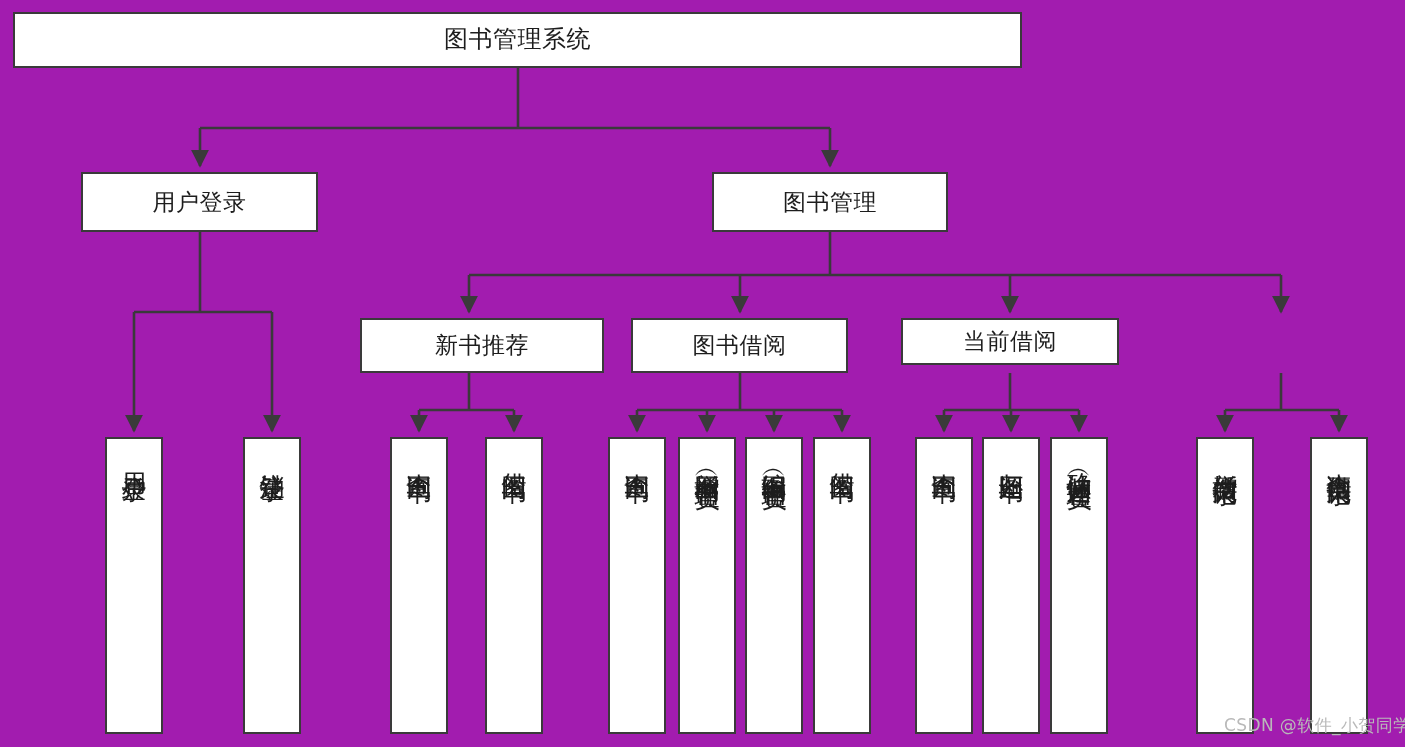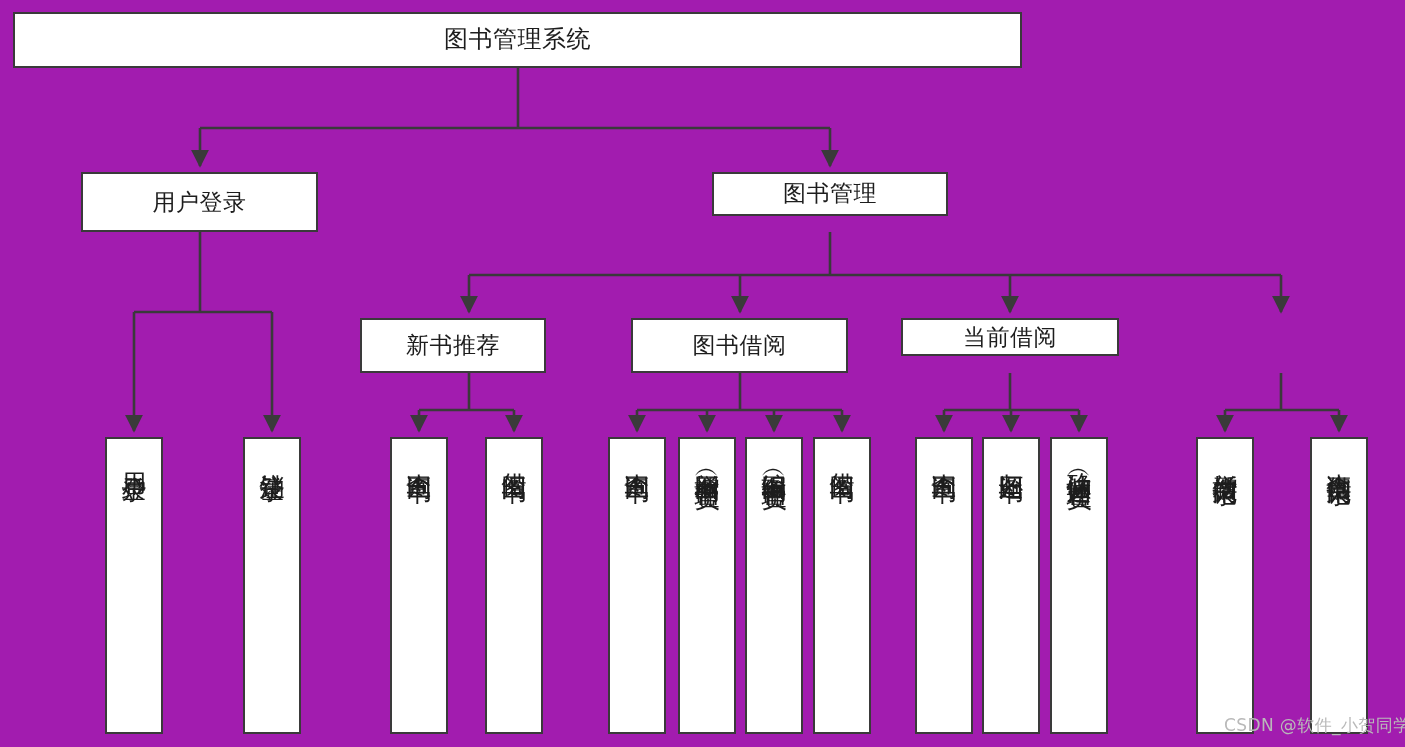--- a/index.html
+++ b/index.html
@@ -121,31 +121,31 @@
     </g>
   </svg>
 
   <div class="node horiz" id="root-node" style="left: 13px; top: 12px; width: 1009px; height: 56px;">
     <span class="label">图书管理系统</span>
   </div>
 
   <div class="node horiz" style="left: 81px; top: 172px; width: 237px; height: 60px;">
     <span class="label">用户登录</span>
   </div>
-  <div class="node horiz" style="left: 712px; top: 172px; width: 236px; height: 44px; font-family: Liberation Serif, serif;">
+  <div class="node horiz" style="left: 712px; top: 172px; width: 236px; height: 60px;">
     <span class="label">图书管理</span>
   </div>
 
-  <div class="node horiz" style="left: 360px; top: 318px; width: 186px; height: 55px;">
+  <div class="node horiz" style="left: 360px; top: 318px; width: 244px; height: 55px;">
     <span class="label">新书推荐</span>
   </div>
   <div class="node horiz" style="left: 631px; top: 318px; width: 217px; height: 55px;">
     <span class="label">图书借阅</span>
   </div>
-  <div class="node horiz" style="left: 901px; top: 318px; width: 218px; height: 38px;">
+  <div class="node horiz" style="left: 901px; top: 318px; width: 218px; height: 47px;">
     <span class="label">当前借阅</span>
   </div>
 
   <div class="node vert" style="left: 105px; top: 437px; width: 58px; height: 297px;">
     <span class="label">用户登录</span>
   </div>
   <div class="node vert" style="left: 243px; top: 437px; width: 58px; height: 297px;">
     <span class="label">注销登录</span>
   </div>
   <div class="node vert" style="left: 390px; top: 437px; width: 58px; height: 297px;">

